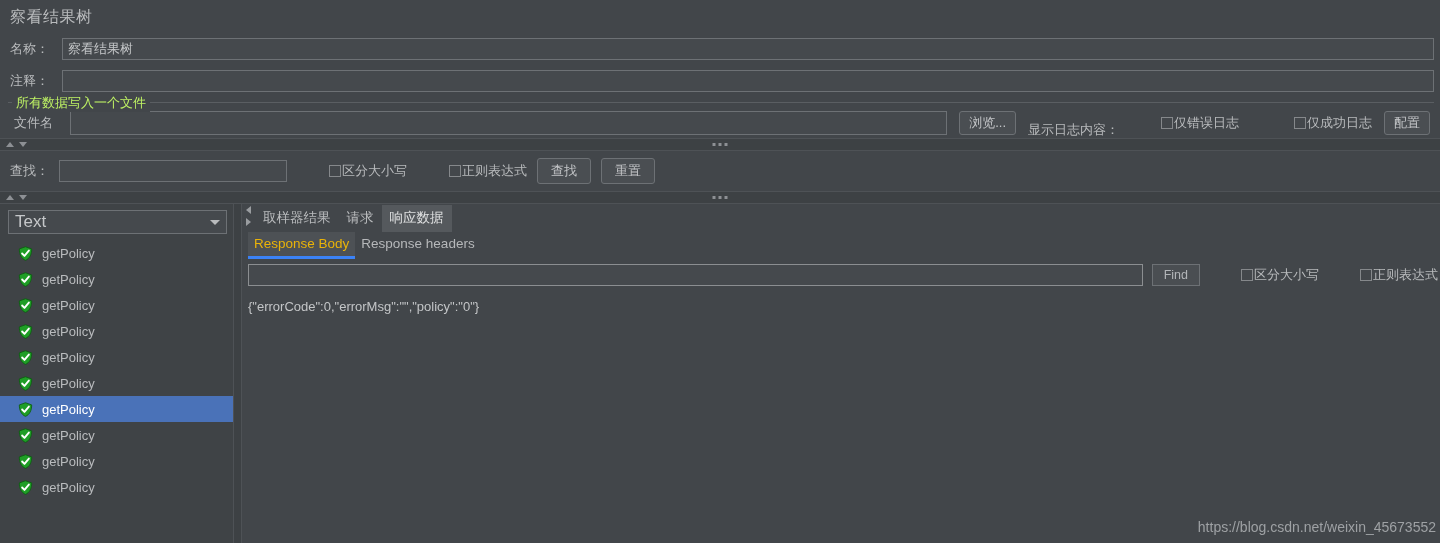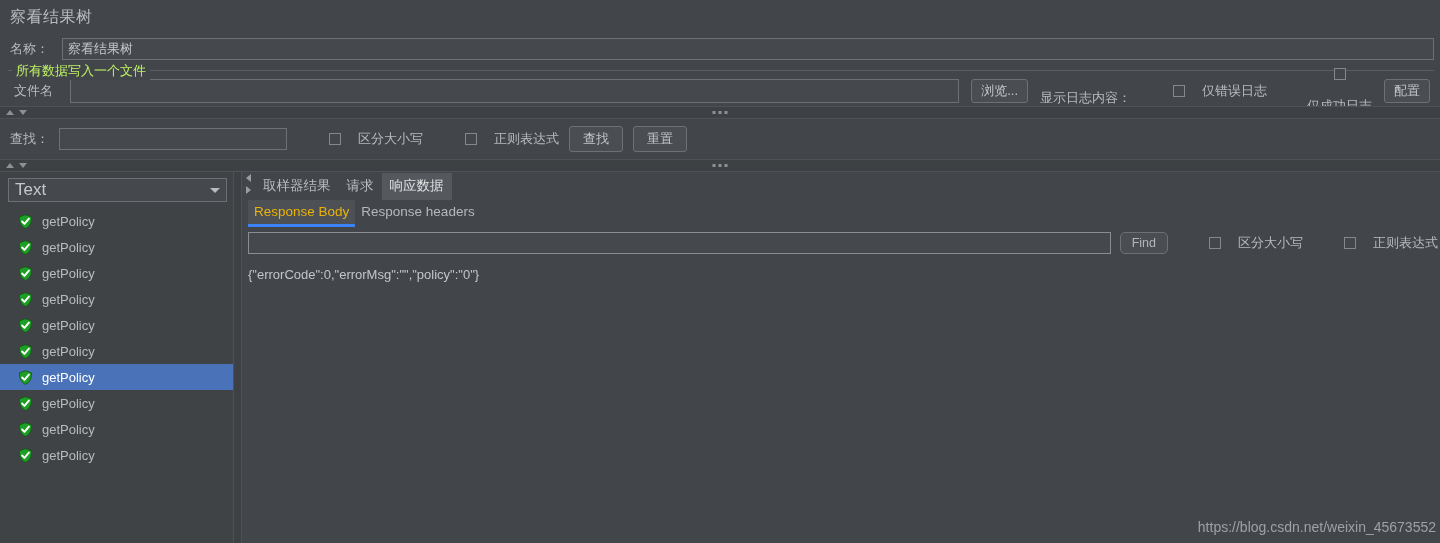--- a/index.html
+++ b/index.html
@@ -123,21 +123,21 @@
     line-height: 14px;
   }
   .inline-label {
     color: #b9bbbd;
     white-space: nowrap;
     font-size: 13px;
   }
   .chk-wrap {
     display: inline-flex;
     align-items: center;
-    gap: 17px;
+    gap: 1px;
     white-space: nowrap;
     cursor: pointer;
     padding-left: 32px;
   }
   .chk {
     width: 12px;
     height: 12px;
     border: 1px solid #85888b;
     background: #43474b;
     display: inline-block;
@@ -370,21 +370,21 @@
     color: #c5c7c9;
     padding: 0 5px;
     font-size: 13px;
     font-family: "Liberation Sans", "DejaVu Sans", sans-serif;
     box-sizing: border-box;
     outline: none;
   }
   .find-btn {
     background: #4a4e52;
     border: 1px solid #6d7175;
-    border-radius: 5px;
+    border-radius: 0;
     color: #b3b6b9;
     font-size: 12.5px;
     padding: 3px 11px;
     cursor: pointer;
     font-family: "Liberation Sans", "DejaVu Sans", sans-serif;
   }
 
   .response-area {
     flex: 1 1 auto;
     padding: 8px 6px 6px 6px;
@@ -409,33 +409,37 @@
 
   <div class="title-row">
     <span class="title-text">察看结果树</span>
   </div>
 
   <div class="field-row">
     <span class="field-label">名称：</span>
     <input class="textfield" type="text" value="察看结果树" style="">
   </div>
 
+  <div class="field-row">
+    <span class="field-label">注释：</span>
+    <input class="textfield" type="text" value="" style="">
+  </div>
 
   <div class="group">
     <span class="group-title">所有数据写入一个文件</span>
     <div class="file-row">
       <span class="file-label">文件名</span>
       <input class="file-input" type="text" value="" style="">
       <button class="btn" style="margin-left:12px;">浏览...</button>
       <span class="inline-label" style="margin-left:12px;margin-top:13px;">显示日志内容：</span>
       <label class="chk-wrap" style="margin-left:10px;">
         <span class="chk"></span>
         <span class="inline-label">仅错误日志</span>
       </label>
-      <label class="chk-wrap" style="margin-left:8px;flex-direction:column;">
+      <label class="chk-wrap" style="margin-left:23px;">
         <span class="chk"></span>
         <span class="inline-label">仅成功日志</span>
       </label>
       <button class="btn" style="margin-left:12px;">配置</button>
     </div>
   </div>
 
   <div class="splitter">
     <div class="split-arrows">
       <span class="tri-up"></span>

